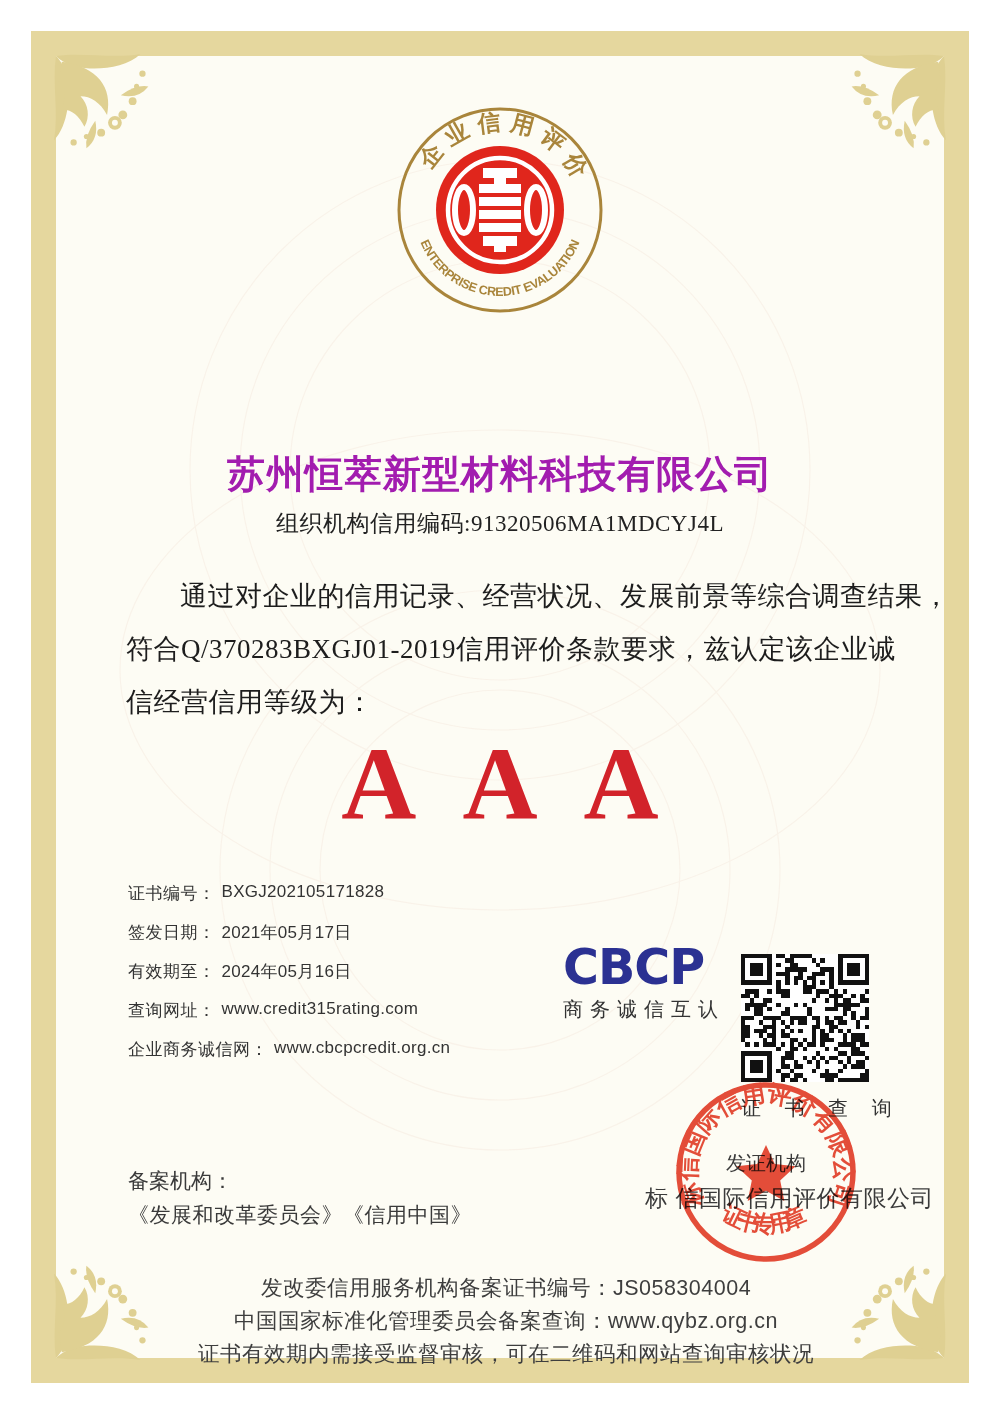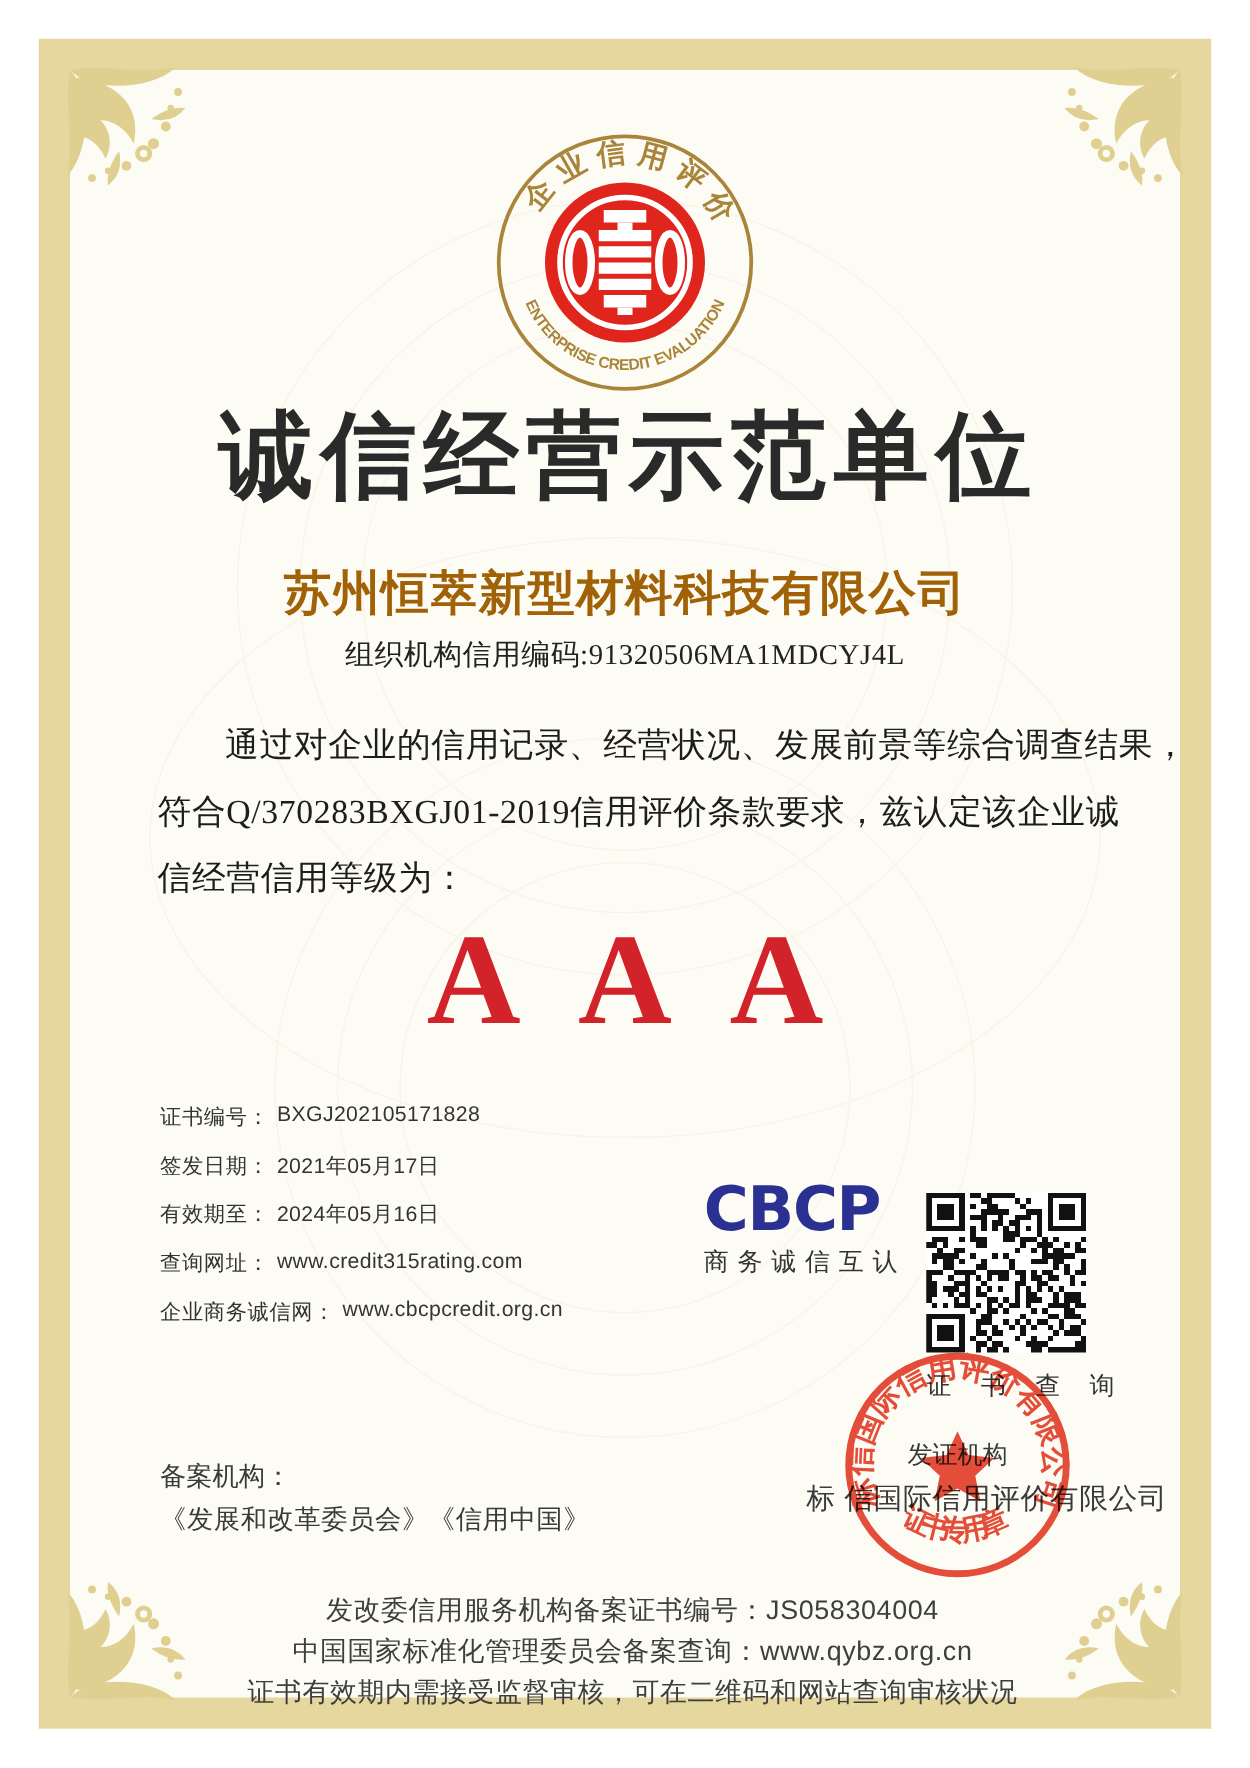--- a/index.html
+++ b/index.html
@@ -28,21 +28,21 @@
   .logo { position:absolute; left:50%; top:104px; transform:translateX(-50%); width:212px; height:212px; }
 
   .title {
     position:absolute; left:0; right:0; top:314px; text-align:center;
     font-family:"Liberation Serif","DejaVu Serif",serif;
     font-weight:700; font-size:76px; letter-spacing:6px; text-indent:6px;
     color:#2A2A2A; white-space:nowrap;
   }
   .company {
     position:absolute; left:0; right:0; top:449px; text-align:center;
-    font-weight:800; font-size:38px; letter-spacing:1px; color:#a16207; white-space:nowrap;
+    font-weight:800; font-size:38px; letter-spacing:1px; color:#a21caf; white-space:nowrap;
   }
   .orgcode {
     position:absolute; left:0; right:0; top:508px; text-align:center;
     font-family:"Liberation Serif","DejaVu Serif",serif;
     font-size:23px; color:#222; letter-spacing:.5px;
   }
   .para {
     position:absolute; left:126px; right:112px; top:570px;
     font-family:"Liberation Serif","DejaVu Serif",serif;
     font-size:27px; line-height:53px; color:#1d1d1d; letter-spacing:.5px;
@@ -168,21 +168,20 @@
         <rect x="100" y="74" width="12" height="6"></rect>
         <rect x="85" y="80" width="42" height="9"></rect>
         <rect x="85" y="93" width="42" height="9"></rect>
         <rect x="85" y="106" width="42" height="9"></rect>
         <rect x="85" y="119" width="42" height="9"></rect>
         <rect x="89" y="132" width="34" height="10"></rect>
         <rect x="100" y="142" width="12" height="6"></rect>
       </g>
     </svg>
 
-    <div class="title">诚信经营示范单位</div>
 
     <div class="company">苏州恒萃新型材料科技有限公司</div>
 
     <div class="orgcode">组织机构信用编码:91320506MA1MDCYJ4L</div>
 
     <div class="para">
       <div class="indent">通过对企业的信用记录、经营状况、发展前景等综合调查结果，</div>
       <div>符合Q/370283BXGJ01-2019信用评价条款要求，兹认定该企业诚</div>
       <div>信经营信用等级为：</div>
     </div>

